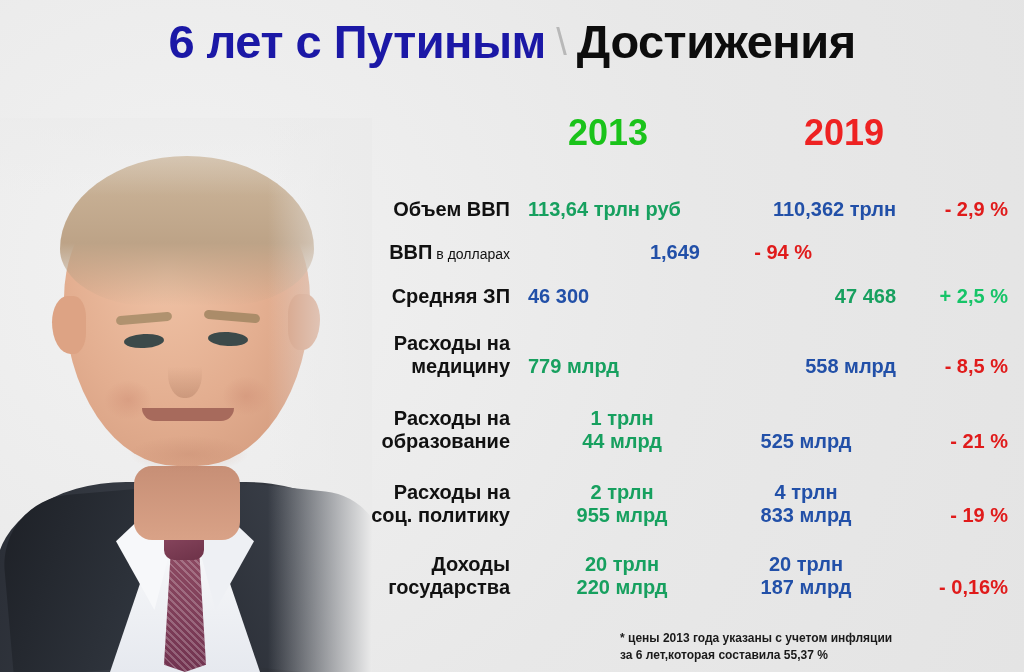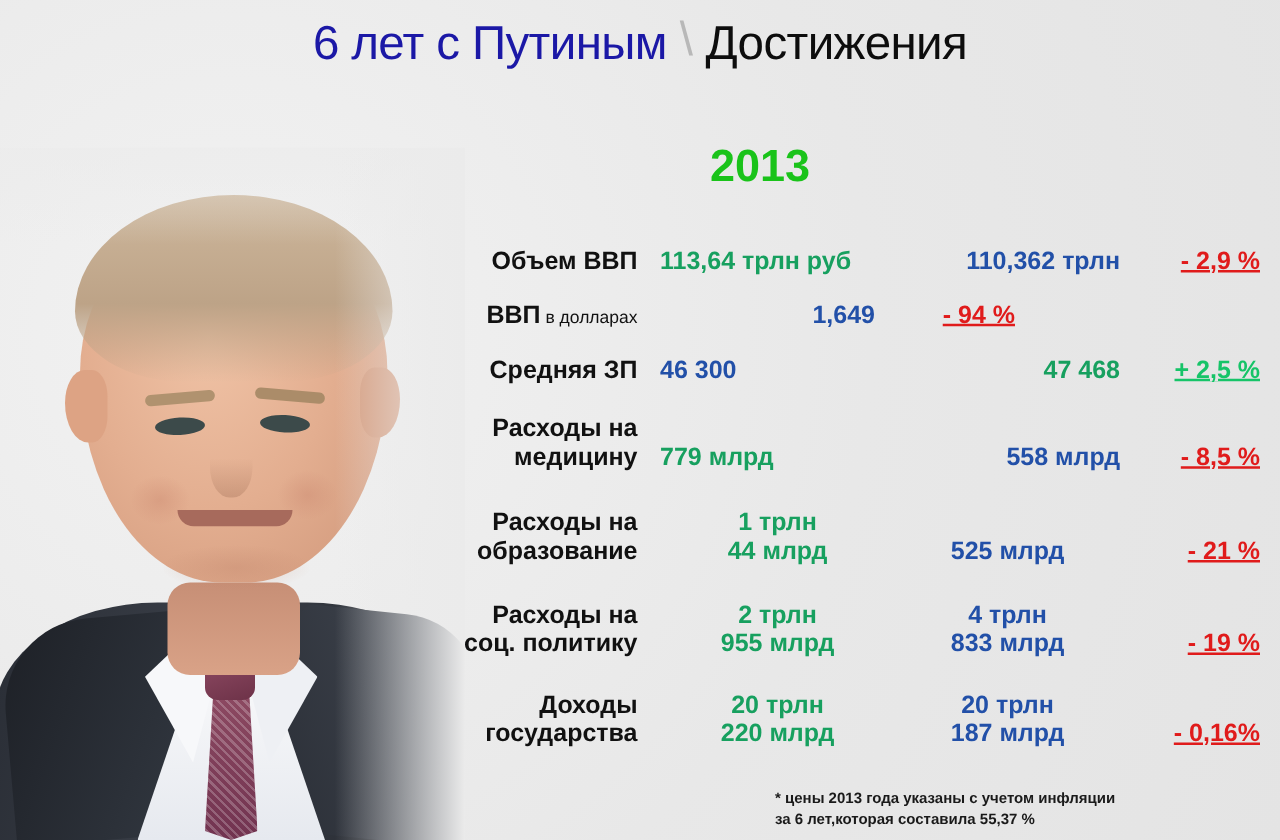--- a/index.html
+++ b/index.html
@@ -22,22 +22,22 @@
   
   .title-bar {
     position:absolute;
     left:0; top:14px;
     width:1024px;
     text-align:center;
     white-space:nowrap;
   }
   .title-part {
     display:inline-block;
-    font-size:38px;
-    font-weight:normal;
+    font-size:47px;
+    font-weight:bold;
     letter-spacing:-0.5px;
     vertical-align:baseline;
   }
   .title-blue  { color:#1b18a6; }
   .title-slash {
     color:#b8b8b8;
     font-size:38px;
     font-weight:normal;
     padding:0 6px;
     position:relative;
@@ -263,21 +263,20 @@
     padding-left:8px;
   }
   .c-2019 {
     width:186px;
     text-align:right;
     padding-right:6px;
   }
   .c-change {
     width:106px;
     text-align:right;
-    text-decoration:underline;
   }
   .v-green { color:#17a05f; }
   .v-blue  { color:#2250a8; }
   .v-red   { color:#e01b1b; }
   .v-bgreen{ color:#16c468; }
 
   
   .row-0 { height:44px; }
   .row-1 { height:43px; }
   .row-2 { height:44px; }
@@ -334,20 +333,21 @@
     <div class="p-eye-r"></div>
     <div class="p-nose"></div>
     <div class="p-cheek-l"></div>
     <div class="p-cheek-r"></div>
     <div class="p-mouth"></div>
     <div class="p-chin"></div>
     <div class="p-fade"></div>
   </div>
 
   <div class="col-head col-head-2013">2013</div>
+  <div class="col-head col-head-2019">2019</div>
 
   <div class="table" id="table-body">
       <div class="row row-0">
         <div class="cell c-label">Объем ВВП</div>
         <div class="cell c-2013 v-green">113,64 трлн руб</div>
         <div class="cell c-2019 v-blue">110,362 трлн</div>
         <div class="cell c-change v-red">- 2,9 %</div>
       </div>
       <div class="row row-1">
         <div class="cell c-label">ВВП<span class="sub"> в долларах</span></div>

